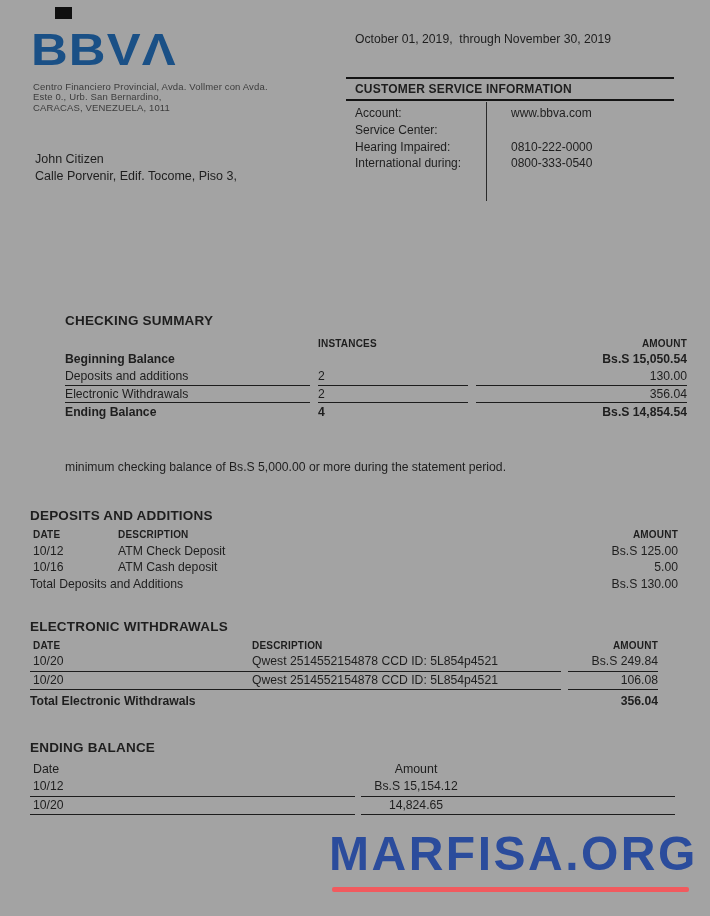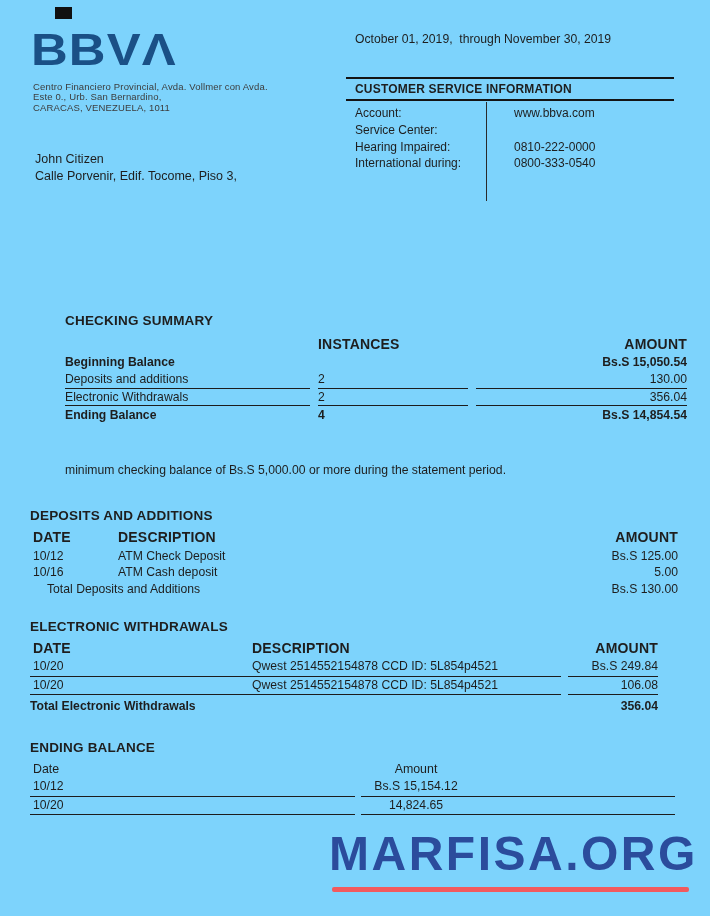--- a/index.html
+++ b/index.html
@@ -1,56 +1,56 @@
 <!DOCTYPE html>
 <html><head>
 <meta charset="utf-8">
 <style>
   html,body{margin:0;padding:0;background:#ffffff;}
-  .page{position:relative;width:710px;height:916px;background:#7dd3fc;overflow:hidden;
+  .page{position:relative;width:710px;height:916px;background:#a3a3a3;overflow:hidden;
         font-family:"Liberation Sans","DejaVu Sans",sans-serif;color:#1e1e1e;}
   .mark{position:absolute;left:55px;top:7px;width:17px;height:12px;background:#101010;}
   
   .logo{position:absolute;left:31px;top:27px;font-size:45px;line-height:45px;font-weight:bold;
         color:#1a5086;letter-spacing:1px;transform:scaleX(1.13);transform-origin:left top;}
   .bank-address{position:absolute;left:33px;top:82px;font-size:9.5px;line-height:10.4px;color:#3c3c3c;letter-spacing:.15px;}
   .recipient{position:absolute;left:35px;top:151px;font-size:12.5px;line-height:17.4px;}
   .period{position:absolute;left:355px;top:32px;font-size:12.2px;white-space:pre;}
   .account{position:absolute;left:355px;top:50px;font-size:12.2px;}
   .csi{position:absolute;left:346px;top:77px;width:328px;}
   .csi-title{border-top:2.5px solid #141414;border-bottom:2.5px solid #141414;
              padding:3px 0 3px 9px;font-size:12px;font-weight:bold;letter-spacing:.2px;}
   .csi-rows{position:relative;padding:4px 0 0 9px;font-size:12px;line-height:16.8px;}
   .csi-row{display:flex;}
   .csi-label{width:131px;}
-  .csi-value{flex:1;padding-left:1px;margin-left:27px;}
+  .csi-value{flex:1;padding-left:25px;}
   .csi-div{position:absolute;left:140px;top:1px;width:1.3px;height:99px;background:#2a2a2a;}
   
   .sec-title{font-size:13.5px;font-weight:bold;letter-spacing:.2px;}
-  .colhead{font-size:14px;font-weight:bold;letter-spacing:.2px;}
+  .colhead{font-size:10px;font-weight:bold;letter-spacing:.2px;}
   .r{text-align:right;}
   .b{font-weight:bold;}
   
   .summary{position:absolute;left:30px;top:313px;width:630px;margin-left:35px;}
   .cs-table{border-collapse:separate;border-spacing:8px 0;margin-left:-8px;width:638px;
             font-size:12.2px;margin-top:8px;}
   .cs-table td{padding:0;height:16.8px;vertical-align:middle;}
   .cs-table tr.cols td{height:13px;vertical-align:bottom;padding-bottom:2px;}
   .cs-table tr.lined td{border-bottom:1.8px solid #1c1c1c;}
   .note{margin-top:4px;font-size:12.2px;line-height:17.6px;white-space:pre-wrap;}
   
   .deposits{position:absolute;left:30px;top:508px;width:648px;}
   .dp-head{display:flex;margin-top:6px;}
   .dp-row{display:flex;font-size:12.2px;line-height:16.3px;}
   .dp-rows{margin-top:3px;}
   .dp-date{width:85px;padding-left:3px;}
   .dp-desc{flex:1;}
   .dp-amt{text-align:right;}
   .dp-total{display:flex;font-size:12.2px;line-height:16.3px;}
-  .dp-total .lbl{flex:1;margin-left:17px;}
+  .dp-total .lbl{flex:1;}
   
   .withdrawals{position:absolute;left:30px;top:619px;width:628px;}
   .wd-head{display:flex;margin-top:6px;}
   .wd-rows{margin-top:2px;}
   .wd-row{display:flex;font-size:12.2px;line-height:17.5px;}
   .wd-main{flex:1;display:flex;}
   .wd-row.lined .wd-main{border-bottom:1.8px solid #1c1c1c;}
   .wd-row.lined .wd-amt{border-bottom:1.8px solid #1c1c1c;}
   .wd-date{width:219px;padding-left:3px;}
   .wd-desc{flex:1;}

